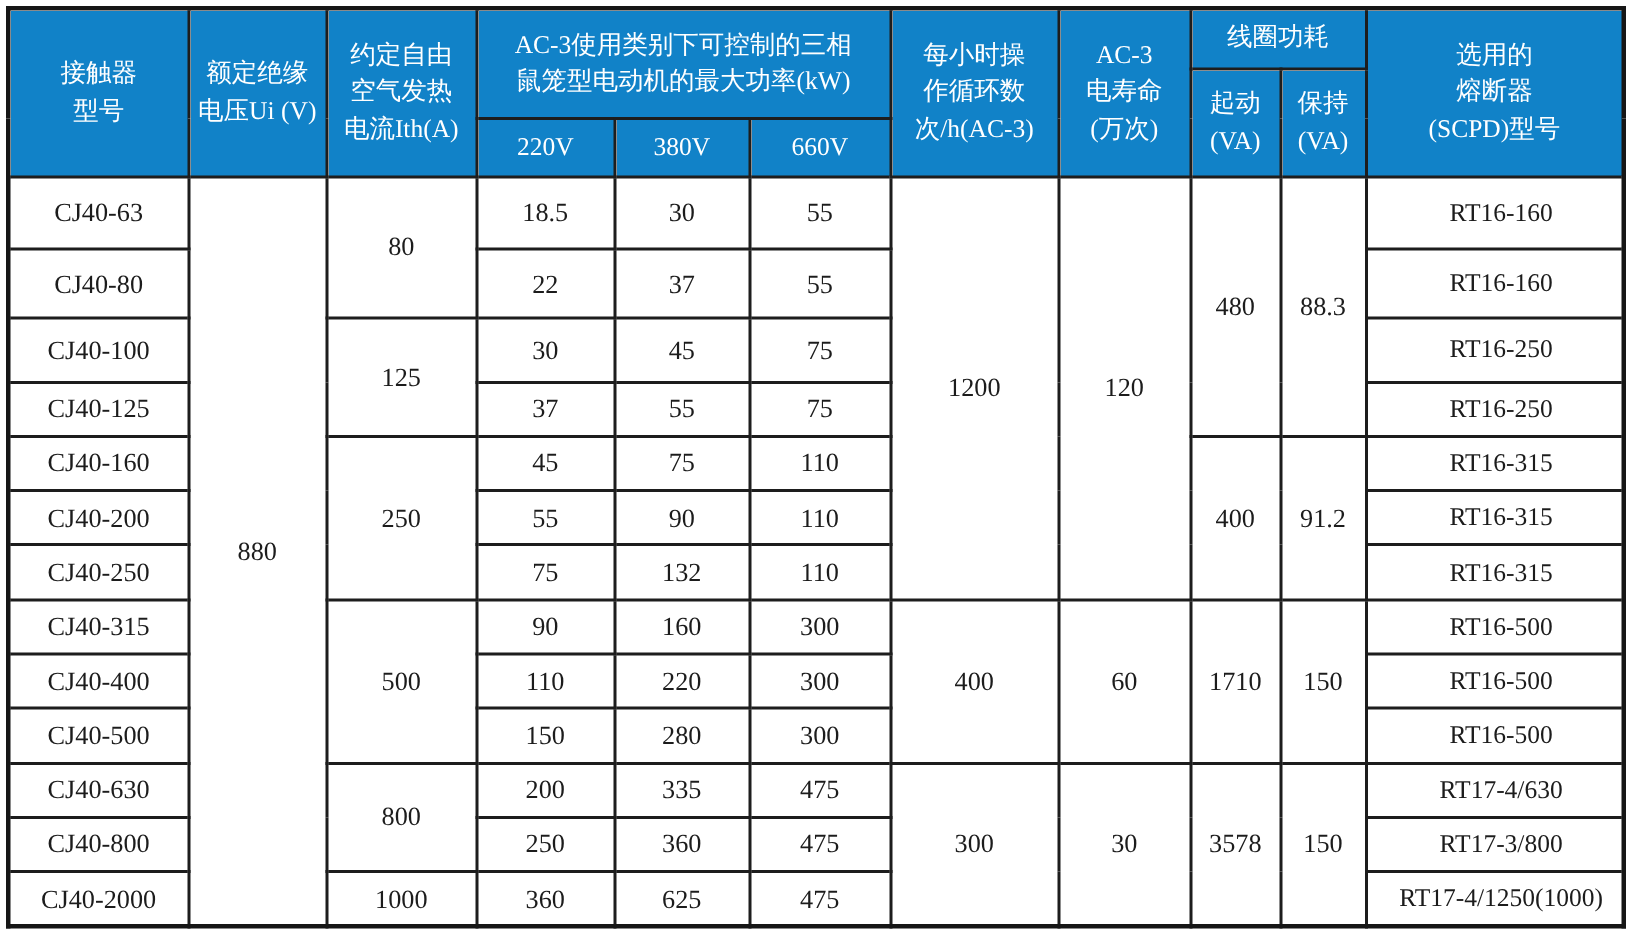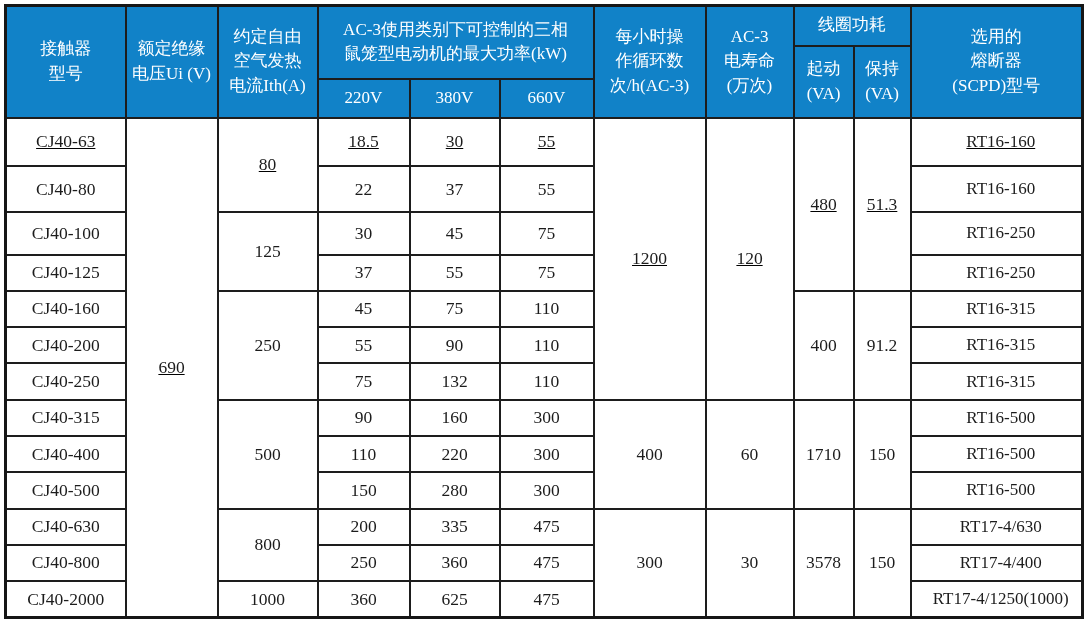--- a/index.html
+++ b/index.html
@@ -42,21 +42,21 @@
     color: #1c1c1c;
     font-size: 17.5px;
     white-space: nowrap;
   }
   
   thead tr.h-a { height: 40px; }
   thead tr.h-b { height: 33px; }
   thead tr.h-c { height: 39px; }
   
   tbody tr { height: 36px; }
-  tbody tr:nth-child(1) { height: 48px; text-decoration: underline; }
+  tbody tr:nth-child(1) { height: 48px; }
   tbody tr:nth-child(2) { height: 46px; }
   tbody tr:nth-child(3) { height: 42px; }
   tbody td:last-child { font-size: 17px; padding-left: 11px; }
 </style>
 </head>
 <body>
 
 <div class="page">
   <table class="spec">
     <colgroup>
@@ -102,29 +102,29 @@
       </tr>
       <tr class="h-c">
         <th>220V</th>
         <th>380V</th>
         <th>660V</th>
       </tr>
     </thead>
     <tbody>
         <tr>
           <td>CJ40-63</td>
-          <td rowspan="13">690</td>
+          <td rowspan="13">880</td>
           <td rowspan="2">80</td>
           <td>18.5</td>
           <td>30</td>
           <td>55</td>
           <td rowspan="7">1200</td>
           <td rowspan="7">120</td>
           <td rowspan="4">480</td>
-          <td rowspan="4">51.3</td>
+          <td rowspan="4">88.3</td>
           <td>RT16-160</td>
         </tr>
         <tr>
           <td>CJ40-80</td>
           <td>22</td>
           <td>37</td>
           <td>55</td>
           <td>RT16-160</td>
         </tr>
         <tr>
@@ -202,21 +202,21 @@
           <td rowspan="3">30</td>
           <td rowspan="3">3578</td>
           <td rowspan="3">150</td>
           <td>RT17-4/630</td>
         </tr>
         <tr>
           <td>CJ40-800</td>
           <td>250</td>
           <td>360</td>
           <td>475</td>
-          <td>RT17-4/400</td>
+          <td>RT17-3/800</td>
         </tr>
         <tr>
           <td>CJ40-2000</td>
           <td>1000</td>
           <td>360</td>
           <td>625</td>
           <td>475</td>
           <td>RT17-4/1250(1000)</td>
         </tr>
       </tbody>

